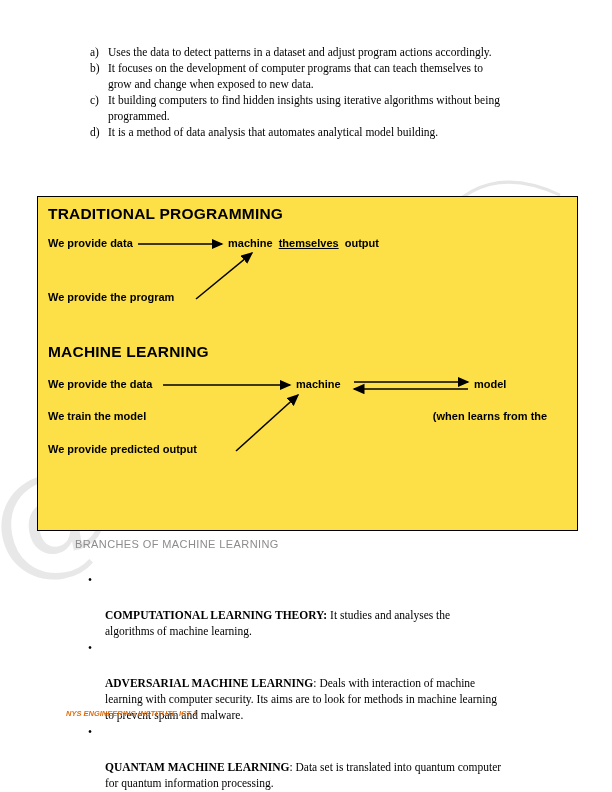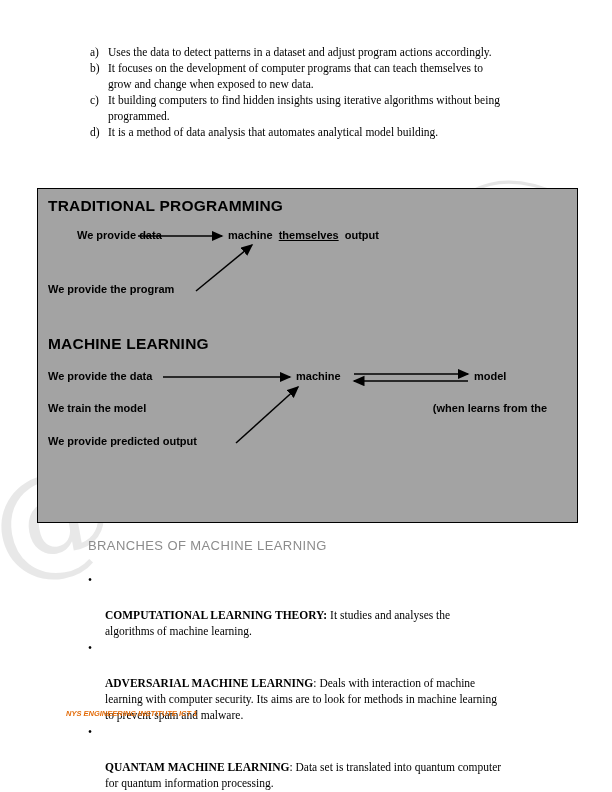--- a/index.html
+++ b/index.html
@@ -15,24 +15,24 @@
 
   
   .abc-list { position: absolute; left: 90px; top: 44px; width: 416px; font-size: 11.5px; line-height: 16px; }
   .abc-item { display: flex; }
   .abc-marker { flex: 0 0 18px; }
   .abc-text  { width: 398px; }
 
   
   .diagram-box {
     position: absolute;
-    left: 37px; top: 188px;
+    left: 37px; top: 196px;
     width: 539px; height: 333px;
     border: 1.5px solid #000;
-    background: #a3a3a3;
+    background: #fde047;
   }
   .dg-text {
     position: absolute;
     font-family: "Liberation Sans", sans-serif;
     font-weight: bold;
     font-size: 11px;
     white-space: nowrap;
   }
   .dg-heading { font-size: 15.5px; letter-spacing: 0.2px; }
   .dg-underlined { text-decoration: underline; padding: 0 3px; }
@@ -47,23 +47,23 @@
     font-size: 120px;
     color: rgba(110,110,110,0.16);
     transform: rotate(-10deg);
     pointer-events: none;
   }
   .wm-arc { position: absolute; left: 430px; top: 170px; pointer-events: none; }
 
   
   .section-label {
     position: absolute;
-    left: 88px; top: 538px;
+    left: 75px; top: 538px;
     font-family: "Liberation Sans", sans-serif;
-    font-size: 13px;
+    font-size: 11px;
     letter-spacing: 0.4px;
     color: #8c8c8c;
   }
 
   
   .bullet-list { position: absolute; left: 88px; top: 572px; width: 430px; font-size: 11.5px; line-height: 16px; }
   .bullet-item { display: flex; margin-bottom: 1px; }
   .bullet-dot  { flex: 0 0 17px; }
   .bullet-text { width: 397px; margin-top: 35px; }
   .bullet-term { font-weight: bold; }
@@ -105,21 +105,21 @@
     <div class="abc-item">
       <span class="abc-marker">d)</span>
       <span class="abc-text">It is a method of data analysis that automates analytical model building.</span>
     </div>
   </div>
 
   <div class="diagram-box">
 
     <div class="dg-text dg-heading" style="left:10px; top:8px;">TRADITIONAL PROGRAMMING</div>
 
-    <div class="dg-text" style="left:10px; top:40px;margin-left:29px;">We provide data</div>
+    <div class="dg-text" style="left:10px; top:40px;">We provide data</div>
     <div class="dg-text" style="left:190px; top:40px;">
       <span>machine</span>
       <span class="dg-underlined">themselves</span>
       <span>output</span>
     </div>
 
     <div class="dg-text" style="left:10px; top:94px;">We provide the program</div>
 
     <div class="dg-text dg-heading" style="left:10px; top:146px;">MACHINE LEARNING</div>
 

